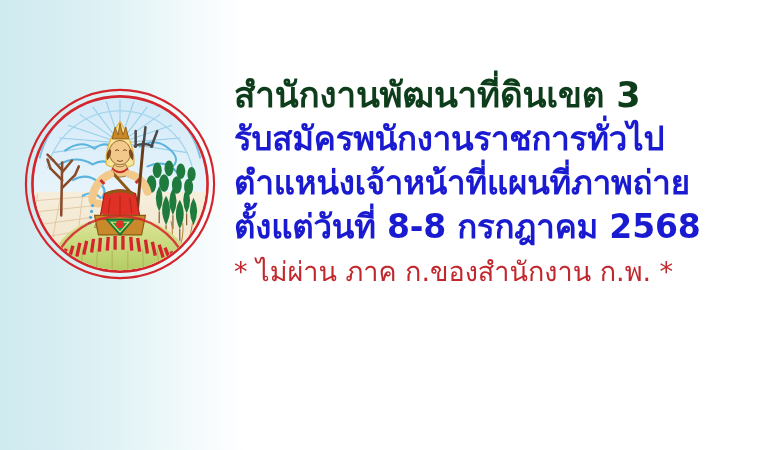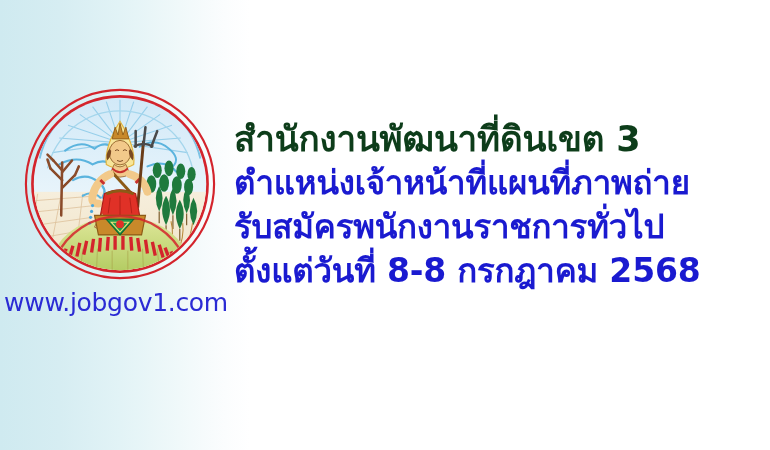--- a/index.html
+++ b/index.html
@@ -56,21 +56,20 @@
     letter-spacing: -0.3px;
     color: #2b2bd4;
     white-space: nowrap;
   }
   
   .text-block {
     position: absolute;
     left: 234px;
     top: 78px;
     width: 530px;
-    margin-top: 44px;
   }
   .line {
     white-space: nowrap;
     line-height: 1.0;
     font-family: "DejaVu Sans", "Liberation Sans", sans-serif;
   }
   .line-title {
     font-size: 35px;
     font-weight: bold;
     color: #0d3d1a;
@@ -299,23 +298,23 @@
             <line x1="133" y1="159" x2="136" y2="173"></line>
             <line x1="140" y1="162" x2="144" y2="175"></line>
             <line x1="146" y1="165" x2="151" y2="178"></line>
             <line x1="152" y1="169" x2="158" y2="181"></line>
           </g>
           <path d="M34 176 A 72 72 0 0 1 166 176" fill="none" stroke="#d4242c" stroke-width="2.4" opacity="0.85"></path>
         </g>
       </svg>
     </div>
 
-    <div class="site-url">www.jobgov1.com</div>
   </div>
 
   <div class="text-block">
     <div class="line line-title">สำนักงานพัฒนาที่ดินเขต 3</div>
+    <div class="line line-blue">รับสมัครพนักงานราชการทั่วไป</div>
     <div class="line line-blue">ตำแหน่งเจ้าหน้าที่แผนที่ภาพถ่าย</div>
-    <div class="line line-blue">รับสมัครพนักงานราชการทั่วไป</div>
     <div class="line line-blue">ตั้งแต่วันที่ 8-8 กรกฎาคม 2568</div>
+    <div class="line line-red">* ไม่ผ่าน ภาค ก.ของสำนักงาน ก.พ. *</div>
   </div>
 
 </div>
 
 </body></html>

